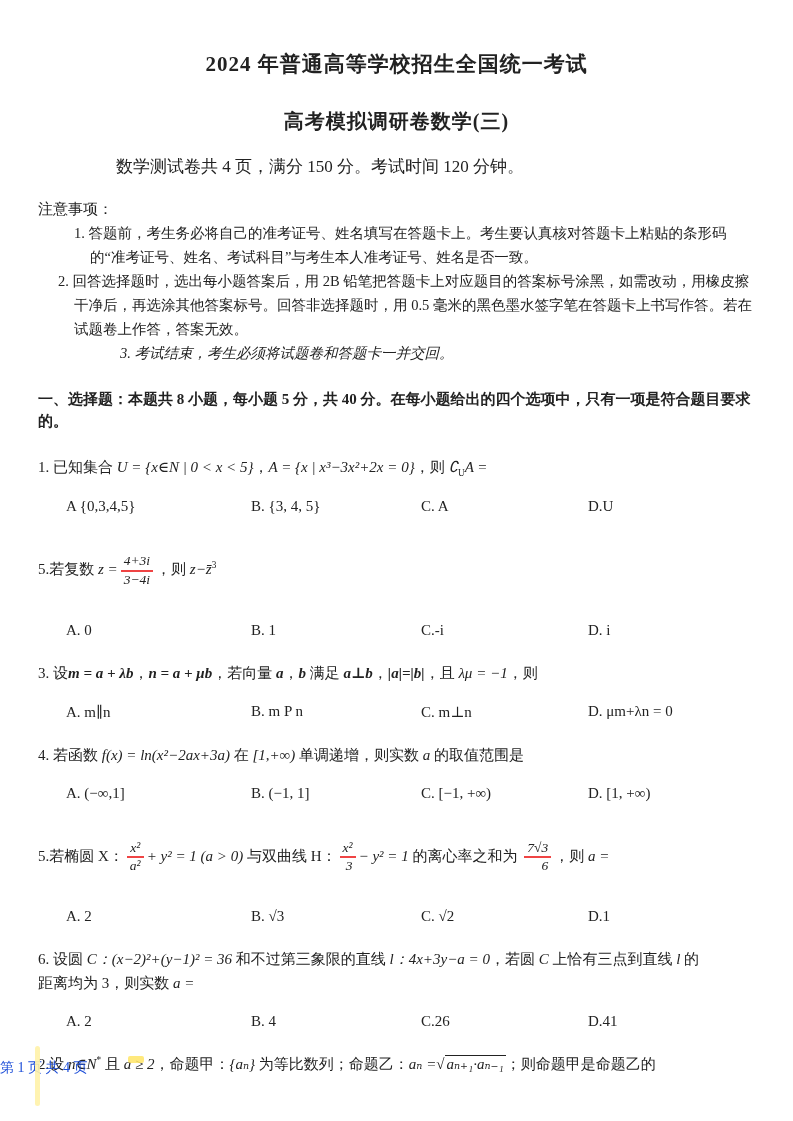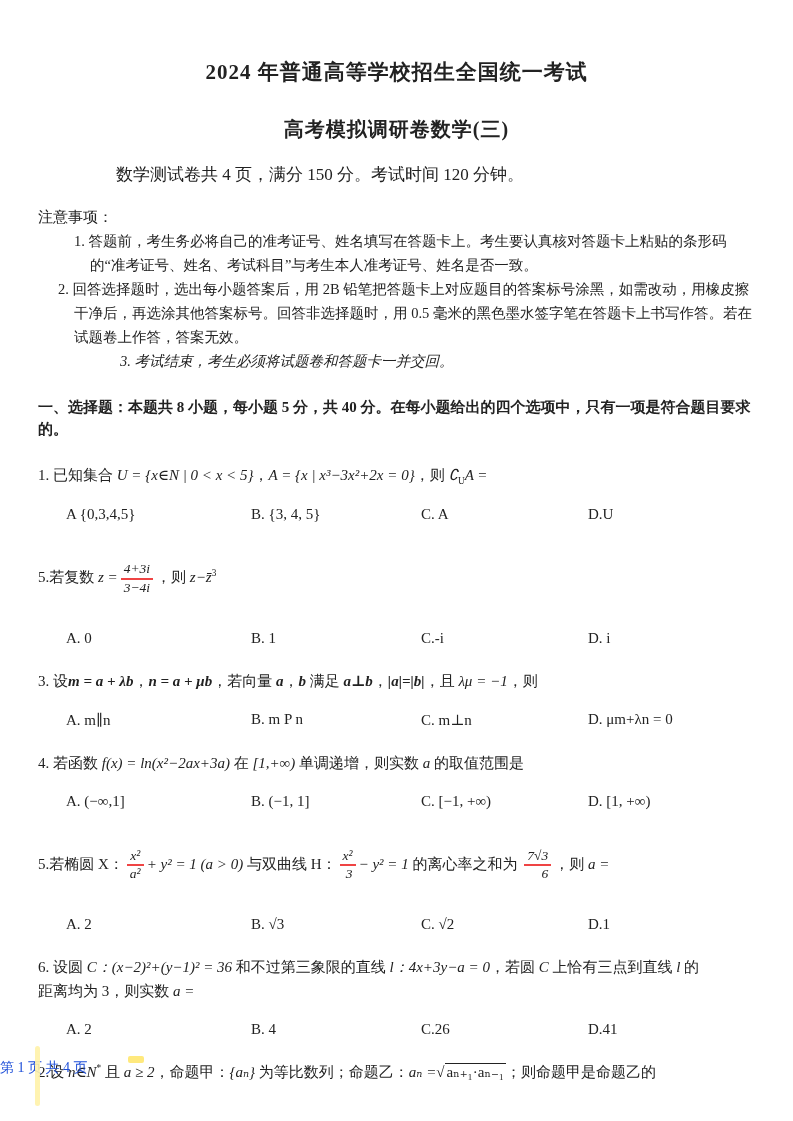--- a/index.html
+++ b/index.html
@@ -5,21 +5,21 @@
   * { margin:0; padding:0; box-sizing:border-box; }
   html,body { background:#ffffff; }
   .page {
     position:relative;
     width:793px; height:1121px;
     margin:0 auto;
     background:#ffffff;
     overflow:hidden;
     color:#222222;
     font-family:"Liberation Serif","DejaVu Serif",serif;
-    padding:8px 38px;
+    padding:0 38px;
   }
   .title {
     padding-top:50px;
     text-align:center;
     font-size:21px;
     font-weight:bold;
     letter-spacing:1px;
   }
   .subtitle {
     margin-top:30px;
@@ -59,21 +59,21 @@
     flex-direction:column;
     vertical-align:middle;
     text-align:center;
     margin:16px 3px;
     font-style:italic;
     font-size:13.5px;
     line-height:1.2;
   }
   .frac .den { border-top:2px solid #ef4444; padding:0 3px;text-align:right; }
   .frac .num { padding:0 3px; }
-  .sqrt { white-space:nowrap; }
+  .sqrt { font-style:italic; white-space:nowrap; }
   .sqrt .radicand { border-top:1px solid #222; padding:0 2px; }
   sup { font-size:0.62em; vertical-align:super; }
   sub { font-size:0.62em; vertical-align:sub; }
   .footer {
     position:absolute;
     left:0; right:0; bottom:44px;
     text-align:left;
     font-size:14px;
     color:#1d4ed8;
   }

